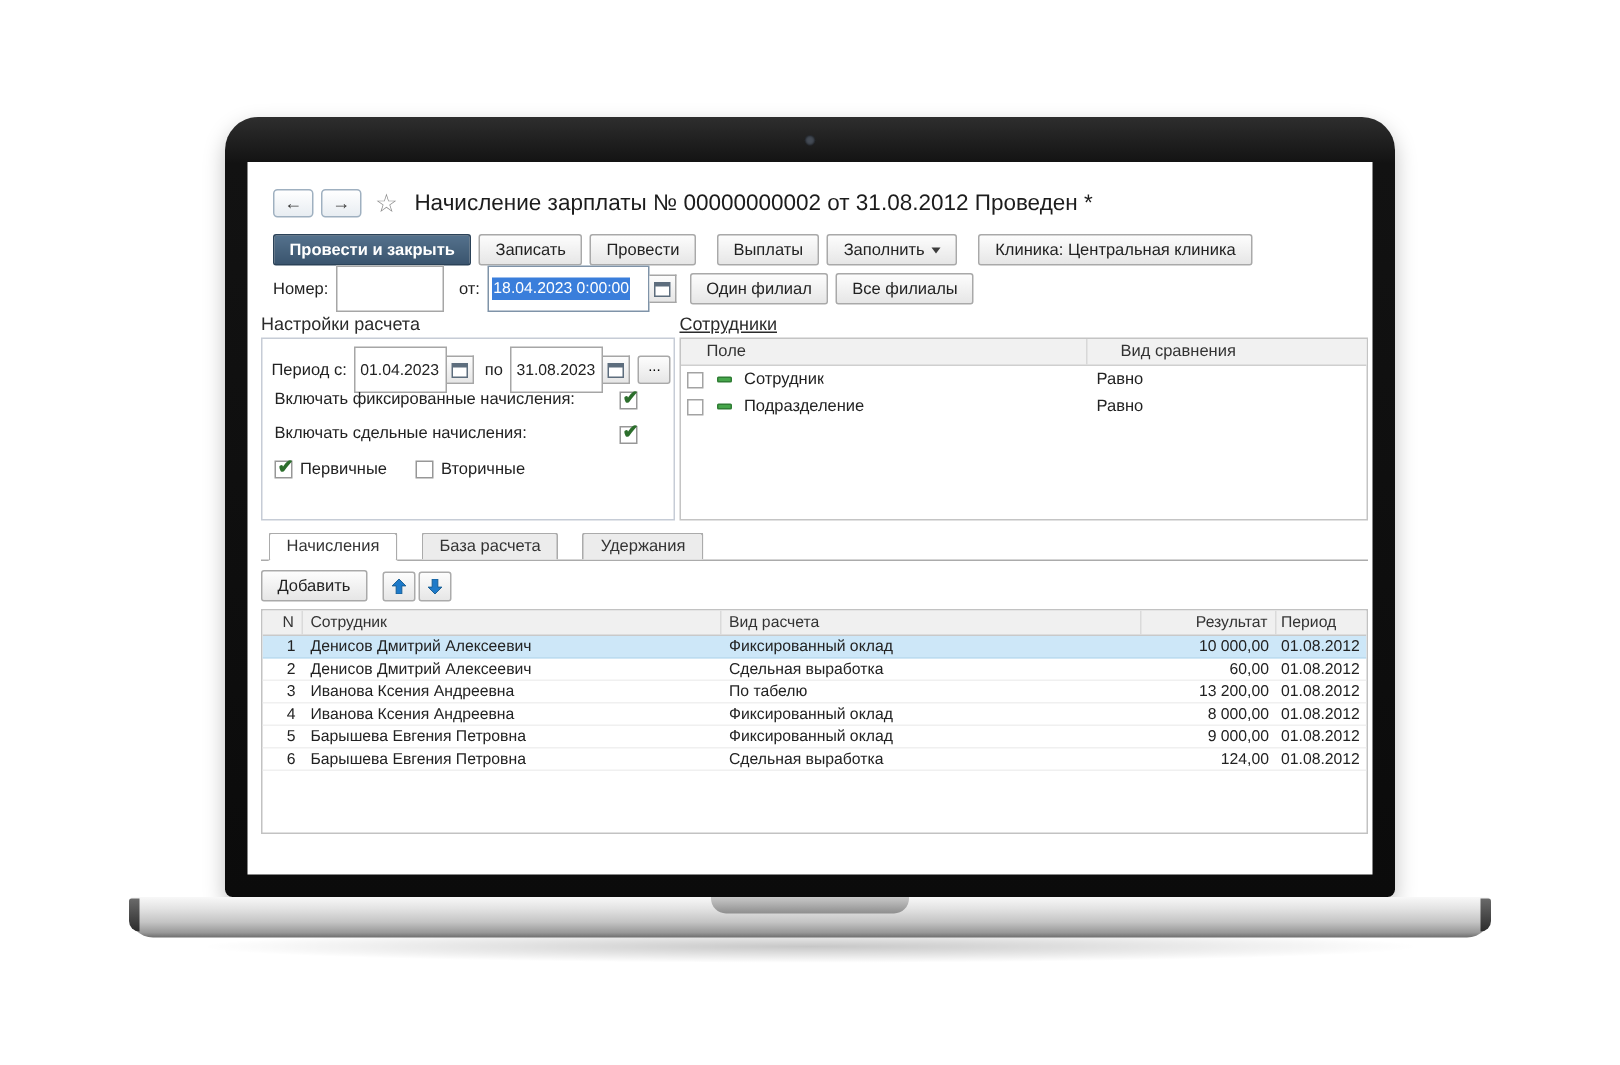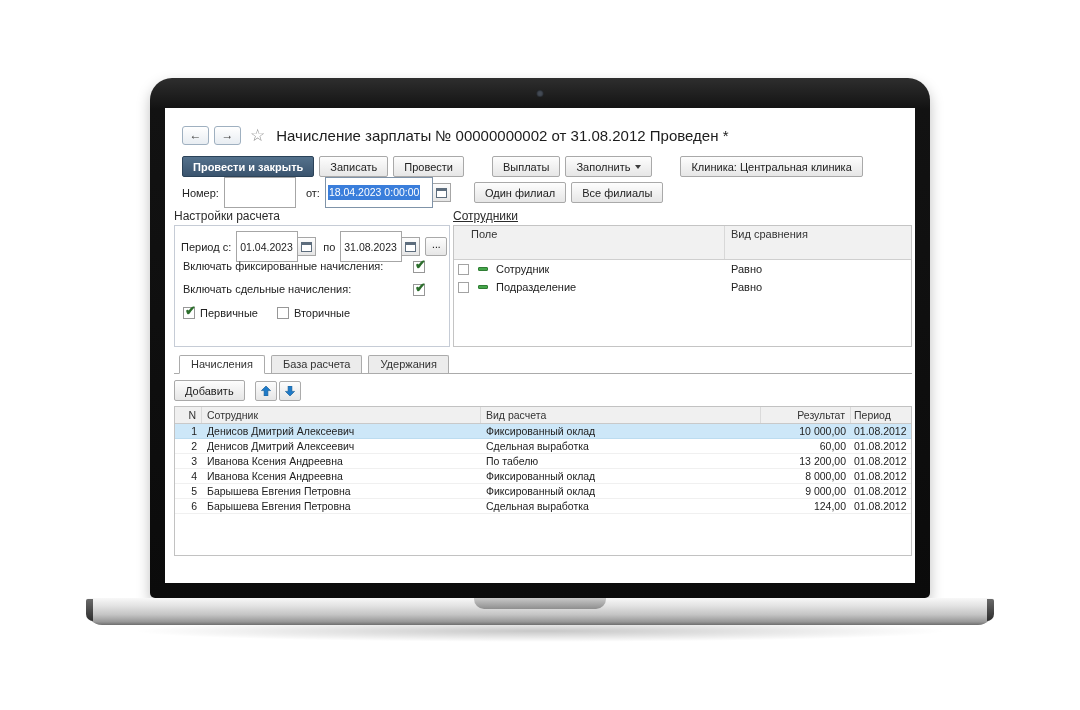--- a/index.html
+++ b/index.html
@@ -34,21 +34,21 @@
     background:linear-gradient(#ffffff,#e8edf2); display:flex; align-items:center; justify-content:center;
     font-size:12px; color:#3a3a3a; padding:0; }
   .star { font-size:17px; color:#8f8f8f; margin:0 6px 0 4px; line-height:19px; }
   .doc-title { font-size:15px; font-weight:normal; color:#1c1c1c; white-space:nowrap; }
 
   .toolbar { position:absolute; left:17px; top:48px; display:flex; gap:5px; align-items:center; }
   .btn { height:21px; padding:0 10px; border:1px solid #a9a9a9; border-radius:2px;
     background:linear-gradient(#fdfdfd,#e6e6e6); font-size:11px; color:#222;
     display:inline-flex; align-items:center; gap:5px; white-space:nowrap; }
   .btn-primary { background:linear-gradient(#54718c,#3a546e); border-color:#2b4258; color:#fff; font-weight:bold; }
-  .gap-left { margin-left:23px; }
+  .gap-left { margin-left:9px; }
   .menu-arrow { width:0; height:0; border-left:3px solid transparent; border-right:3px solid transparent;
     border-top:4px solid #3c3c3c; }
 
   .fieldsrow { position:absolute; left:17px; top:75px; height:19px; display:flex; align-items:center; }
   .lbl { color:#222; margin-right:5px; white-space:nowrap; }
   .input { height:31px; border:1px solid #a6a6a6; background:#fff; display:flex; align-items:center;
     font-size:10.5px; padding:0 3px; overflow:hidden; white-space:nowrap; }
   .num-input { width:72px; margin-right:10px; }
   .date-field { width:108px; border-color:#7f93a8; padding:0 2px; }
   .sel-text { background:#3a7edb; color:#fff; line-height:15px; padding:0 1px; }
@@ -69,34 +69,34 @@
   .checkrow { position:absolute; left:8px; right:8px; display:flex; align-items:center; }
   .row-fixed { top:34px; } .row-piece { top:57px; } .row-kinds { top:81px; gap:14px; }
   .checkbox { width:12px; height:12px; border:1px solid #979797; background:#fff; position:relative;
     flex:0 0 auto; }
   .tick { position:absolute; left:1px; top:-4px; font-size:13px; font-weight:bold; color:#2c6e2c; line-height:13px; }
   .cb-right { position:absolute; right:16px; top:1px; }
   .cb-pair { display:flex; align-items:center; gap:5px; }
 
   .employees-box { position:absolute; left:288px; top:117px; width:459px; height:122px;
     border:1px solid #c4c4c4; background:#fff; }
-  .emp-header { display:flex; height:34px; background:#f1f1f1; border-bottom:1px solid #cfcfcf;
-    line-height:17px; color:#333; }
+  .emp-header { display:flex; height:18px; background:#f1f1f1; border-bottom:1px solid #cfcfcf;
+    line-height:17px; color:#333;gap:16px; }
   .emp-h-field { width:271px; padding-left:17px; border-right:1px solid #d8d8d8; }
   .emp-h-cmp { flex:1; padding-left:6px; }
   .emp-row { display:flex; height:18px; align-items:center; }
   .emp-field-cell { width:271px; display:flex; align-items:center; }
   .emp-cb { width:11px; height:11px; border:1px solid #a3a3a3; background:#fff; margin-left:4px; flex:0 0 auto; }
   .eq-icon { width:10px; height:4px; background:#46a64b; border:1px solid #2f7d34; border-radius:1px;
     margin-left:9px; flex:0 0 auto; }
   .emp-field-label { margin-left:8px; white-space:nowrap; overflow:hidden; }
   .emp-cmp-cell { flex:1; padding-left:6px; }
 
   .tabs { position:absolute; left:9px; top:247px; width:738px; height:19px;
-    border-bottom:1px solid #ababab; display:flex; gap:6px; padding-left:5px; }
+    border-bottom:1px solid #ababab; display:flex; gap:16px; padding-left:5px; }
   .tab { height:18px; padding:0 11px; line-height:17px; border:1px solid #ababab; border-bottom:none;
     border-radius:2px 2px 0 0; background:#ececec; color:#333; white-space:nowrap; }
   .tab.active { background:#fff; height:19px; margin-bottom:-1px; border-bottom:1px solid #fff; }
 
   .table-toolbar { position:absolute; left:9px; top:272px; display:flex; gap:6px; align-items:center; }
   .arrow-btn { width:22px; height:20px; border:1px solid #ababab; border-radius:2px; padding:0;
     background:linear-gradient(#fdfdfd,#e6e6e6); display:flex; align-items:center; justify-content:center; }
   .arrow-pair { display:flex; gap:2px; margin-left:4px; }
 
   .grid { position:absolute; left:9px; top:298px; width:738px; height:150px; border:1px solid #c2c2c2;

